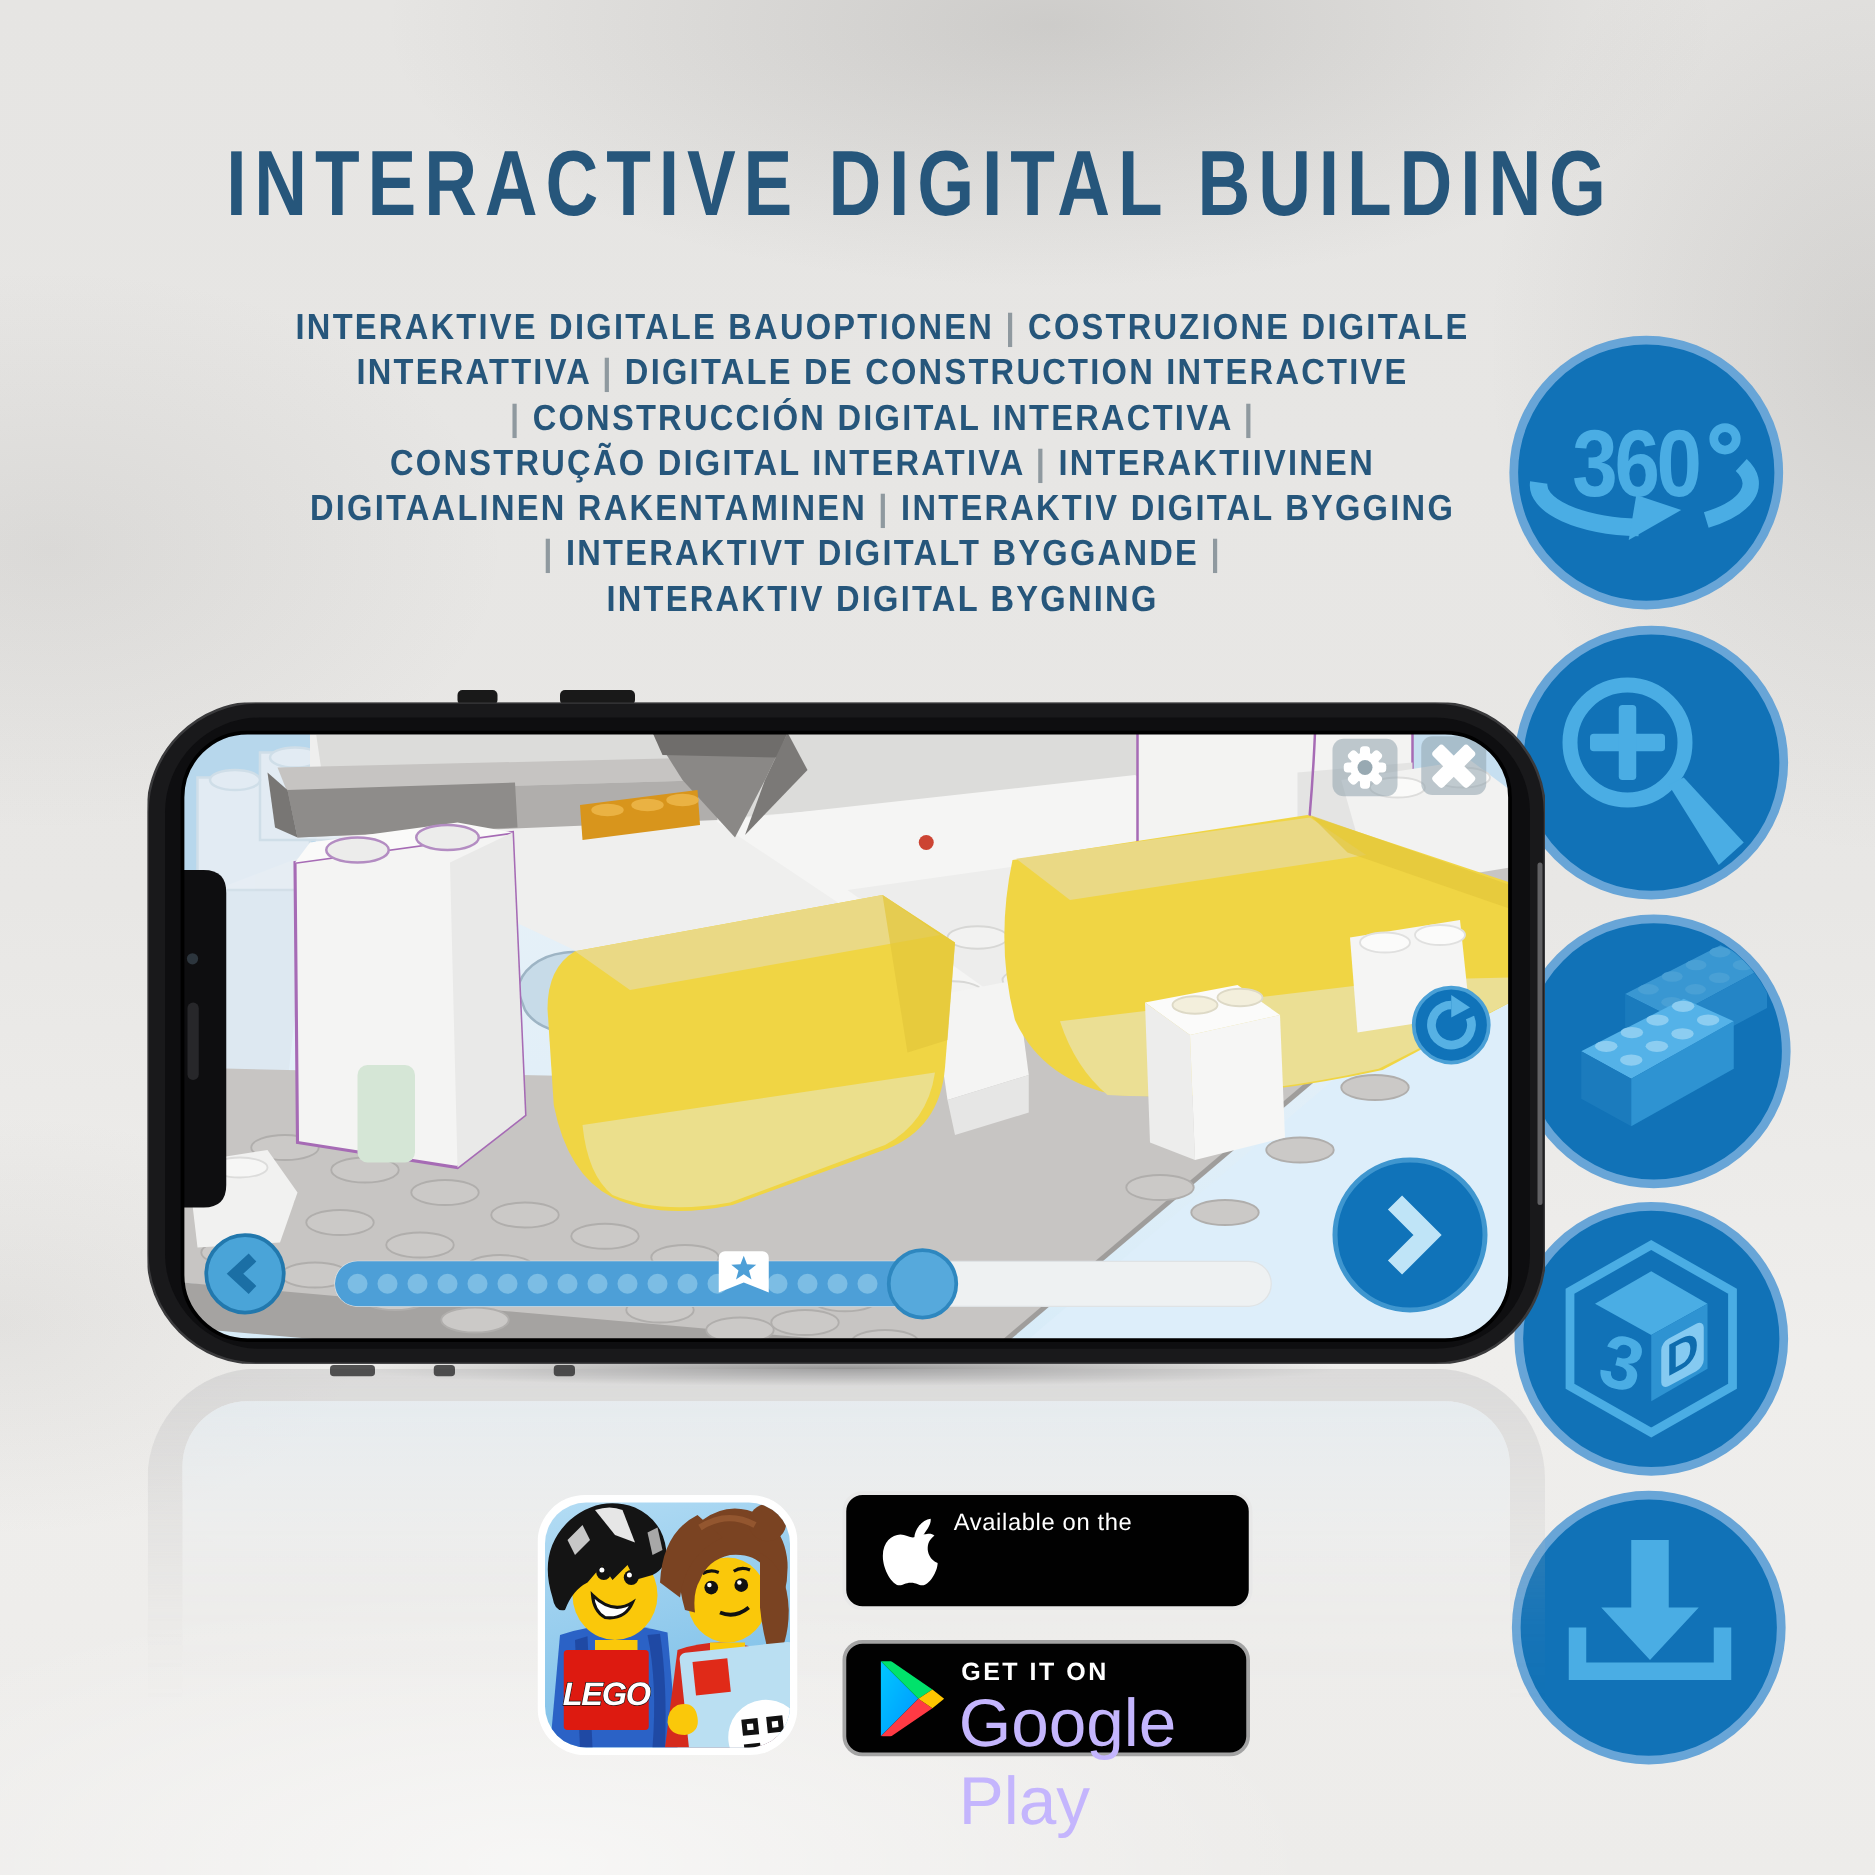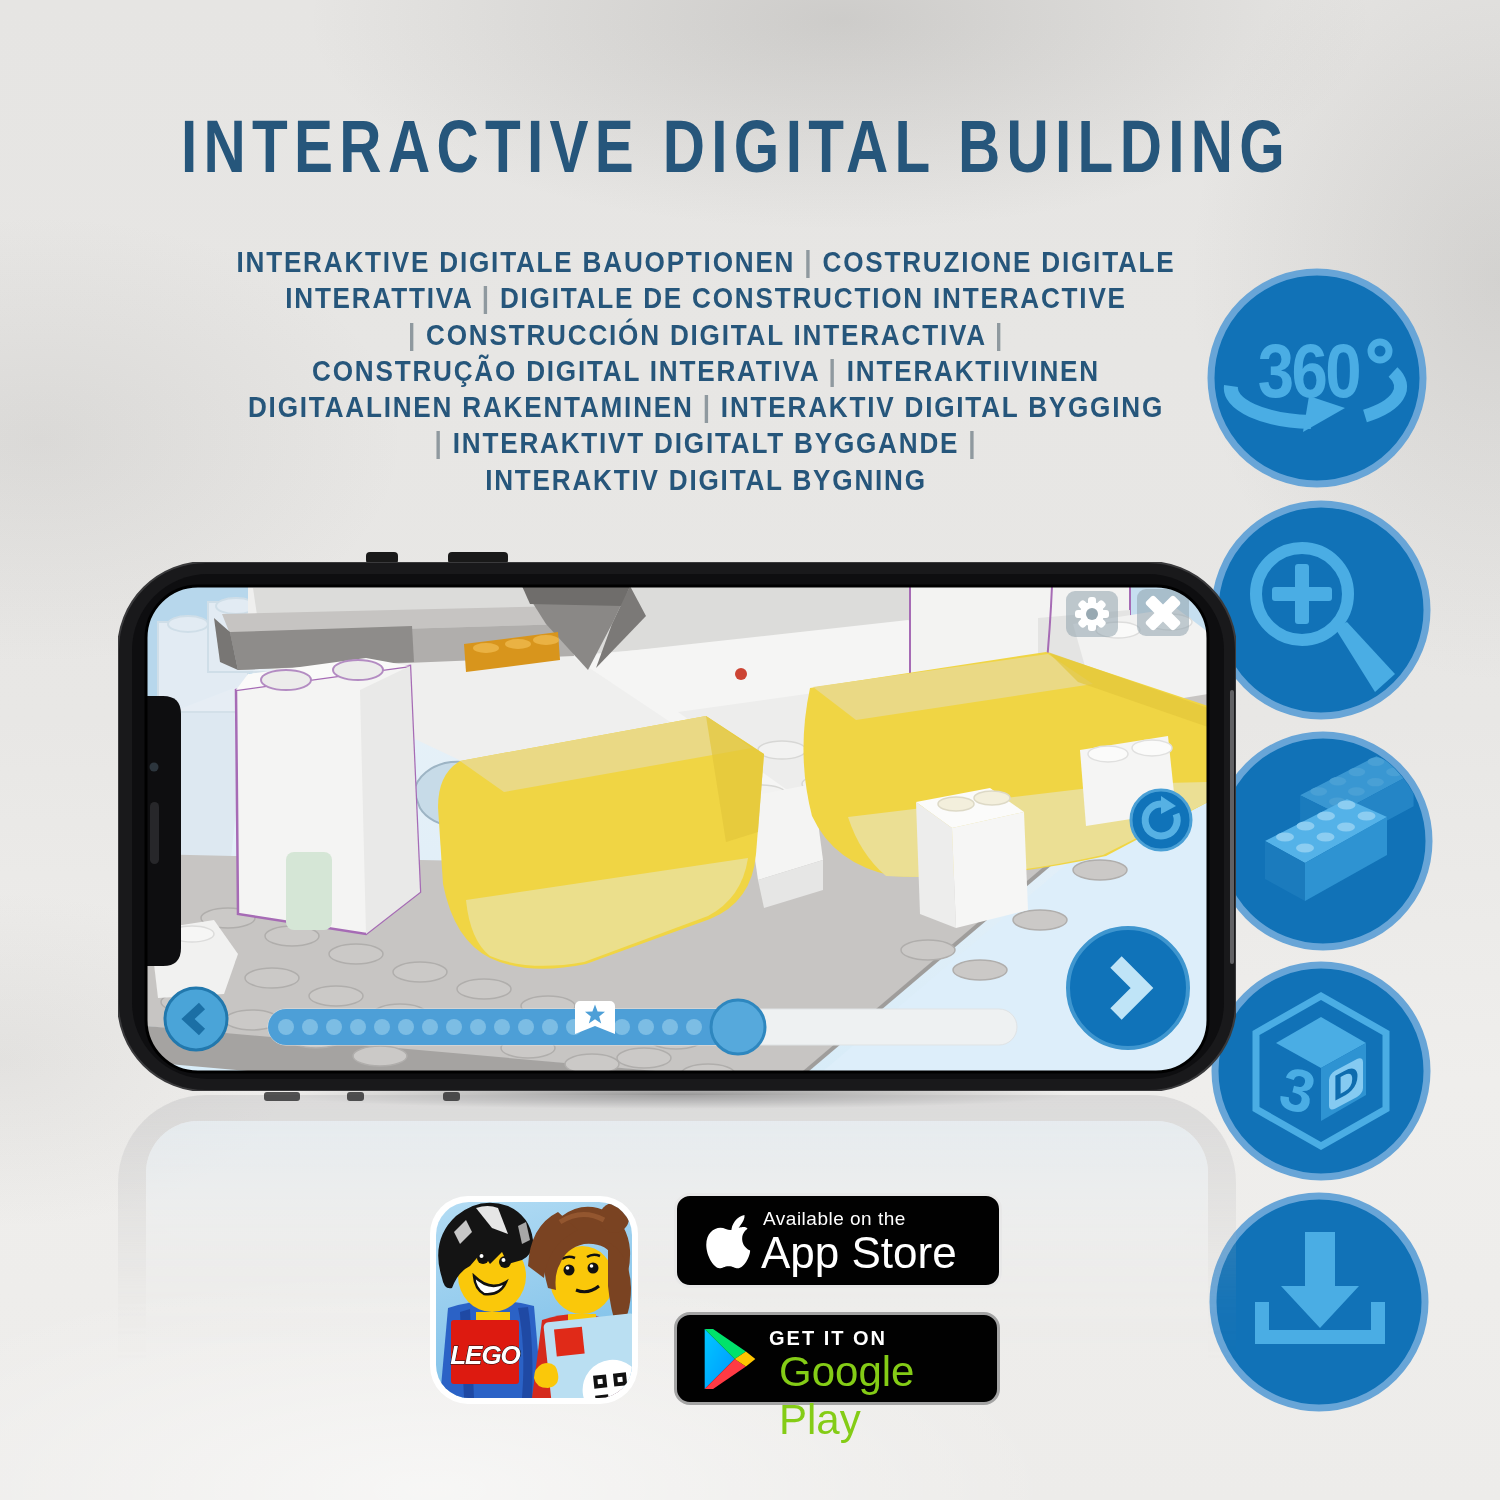--- a/index.html
+++ b/index.html
@@ -430,31 +430,30 @@
     <text x="55" y="168" text-anchor="middle" font-family="Liberation Sans" font-weight="bold" font-style="italic" font-size="26" fill="#ffffff" stroke="#111111" stroke-width="1" paint-order="stroke" letter-spacing="-1">LEGO</text>
   </g>
 </svg>
 
 <div class="abs" style="left:674px;top:1193px;width:328px;height:95px;background:#010101;border-radius:16px;border:3px solid #e8e8e8;box-sizing:border-box;">
   <svg class="abs" style="left:22px;top:15px;" width="60" height="64" viewBox="0 0 60 64">
     <path d="M41 9 C44 5 46 1 45.5 -2 C42 -1.5 38.5 0.5 36 4 C33.8 7 32 11 32.6 14.5 C36 14.8 39 12.8 41 9 Z" transform="translate(0,6)" fill="#ffffff"></path>
     <path d="M46 22 C42 22 39 24.5 36.5 24.5 C34 24.5 30.5 22.2 26.8 22.2 C20 22.3 13 28 13 39 C13 50 20.5 62 26 62 C29 62 30.5 60 35 60 C39.5 60 40.8 62 44 62 C49.5 62 56 51 56 44.5 C50 42 48 36.5 48.2 32.5 C48.4 28 51 24.8 53.5 23.2 C51 20.5 47.5 22 46 22 Z" transform="translate(-6,-6) scale(1.02)" fill="#ffffff"></path>
   </svg>
   <div class="abs" style="left:86px;top:12px;color:#fff;font-size:19px;letter-spacing:0.5px;">Available on the</div>
-  <div class="abs" style="left:84px;top:32px;color:#fff;font-size:44px;letter-spacing:0px;">App Store</div>
 </div>
 
 <div class="abs" style="left:674px;top:1312px;width:326px;height:93px;background:#010101;border-radius:16px;border:3px solid #a3a3a3;box-sizing:border-box;">
   <svg class="abs" style="left:24px;top:14px;" width="58" height="60" viewBox="0 0 58 64">
     <defs>
       <linearGradient id="gp1" x1="0" y1="0" x2="1" y2="1">
           <stop offset="0" stop-color="#00c8ff"></stop>
           <stop offset="1" stop-color="#0095ff"></stop>
         </linearGradient>
     </defs>
     <polygon points="2,0 2,64 34,32" fill="url(#gp1)"></polygon>
     <polygon points="2,0 34,32 46,24 8,-2" fill="#00e26b"></polygon>
     <polygon points="2,64 34,32 46,40 8,66" fill="#ff3a44"></polygon>
     <polygon points="34,32 46,24 56,32 46,40" fill="#ffc500"></polygon>
   </svg>
   <div class="abs" style="left:92px;top:12px;color:#fff;font-size:20px;letter-spacing:2px;font-weight:bold;">GET IT ON</div>
-  <div class="abs" style="left:102px;top:33px;color:#84cc16;font-size:42px;">Google Play</div>
+  <div class="abs" style="left:90px;top:33px;color:#c4b5fd;font-size:54px;">Google Play</div>
 </div>
 
 </body></html>

